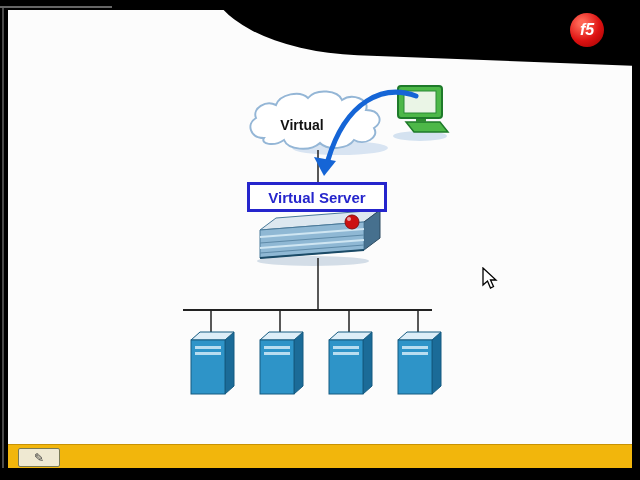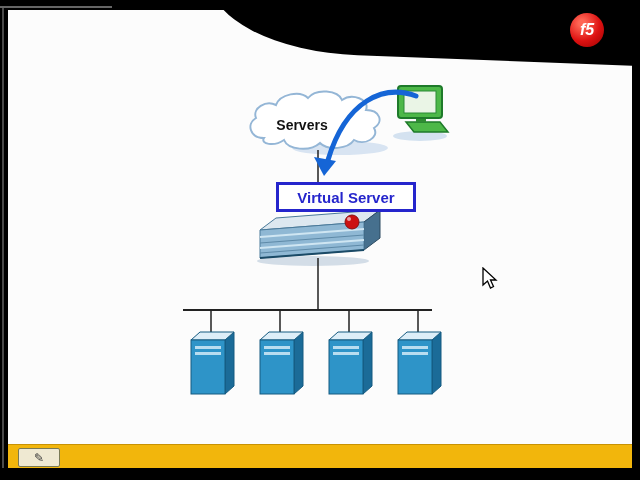--- a/index.html
+++ b/index.html
@@ -25,21 +25,21 @@
              z-index:4; display:flex; align-items:center; justify-content:center; }
   .f5-logo span { color:#fff; font-weight:bold; font-style:italic; font-size:16px; }
 
   .diagram { position:absolute; left:0; top:0; width:624px; height:434px; z-index:1; }
 
   .internet-label { position:absolute; left:244px; top:107px; width:100px; text-align:center;
                     font-size:14px; font-weight:bold; color:#111; z-index:2; }
 
   .vs-box { position:absolute; left:239px; top:172px; width:140px; height:30px; box-sizing:border-box;
             background:#fff; border:3px solid #2525cc; display:flex; align-items:center;
-            justify-content:center; z-index:2;margin-left:29px; }
+            justify-content:center; z-index:2; }
   .vs-box span { font-size:15px; font-weight:bold; color:#2525cc; white-space:nowrap; }
 
   .cursor { position:absolute; left:481px; top:267px; width:18px; height:24px; z-index:10; }
 
   .bottom-bar { position:absolute; left:8px; top:444px; width:624px; height:24px;
                 background:#f2b60c; border-top:1px solid #c89203; box-sizing:border-box; }
   .pen-button { position:absolute; left:10px; top:3px; width:40px; height:17px;
                 background:#efe9d2; border:1px solid #7a7a55; border-radius:2px;
                 display:flex; align-items:center; justify-content:center; cursor:pointer; }
   .pen-glyph { font-size:12px; line-height:1; color:#333; }
@@ -131,21 +131,21 @@
         <rect x="394" y="336" width="26" height="3" fill="#b8ddf0"></rect>
         <rect x="394" y="342" width="26" height="3" fill="#b8ddf0"></rect>
       </g>
 
       <g>
         <path d="M 408 86 C 376 74 338 90 320 150" fill="none" stroke="#1565d6" stroke-width="5" stroke-linecap="round"></path>
         <polygon points="316,166 306,147 328,151" fill="#1565d6"></polygon>
       </g>
     </svg>
 
-    <div class="internet-label">Servers</div>
+    <div class="internet-label">Virtual</div>
 
     <div class="vs-box">
       <span>Virtual Server</span>
     </div>
   </div>
 
   <svg class="cursor" viewBox="0 0 18 24" xmlns="http://www.w3.org/2000/svg">
     <polygon points="2,1 2,18 6.5,14 9.5,21 12.5,19.5 9.5,13 15,13" fill="#ffffff" stroke="#000000" stroke-width="1.3"></polygon>
   </svg>
 

